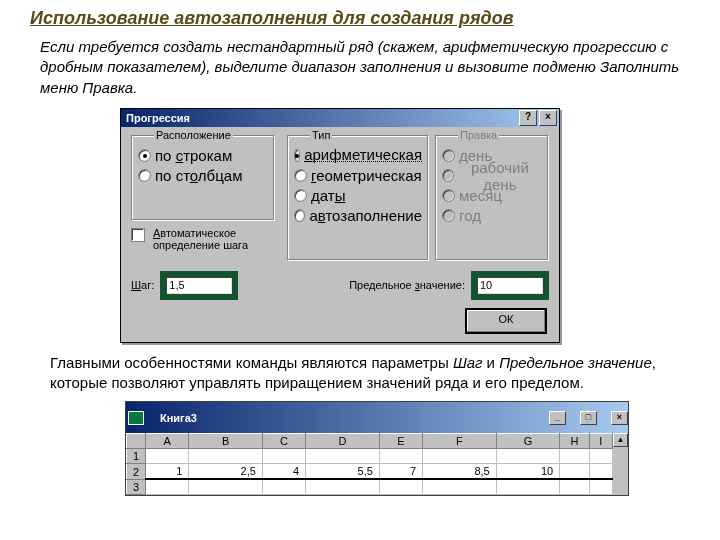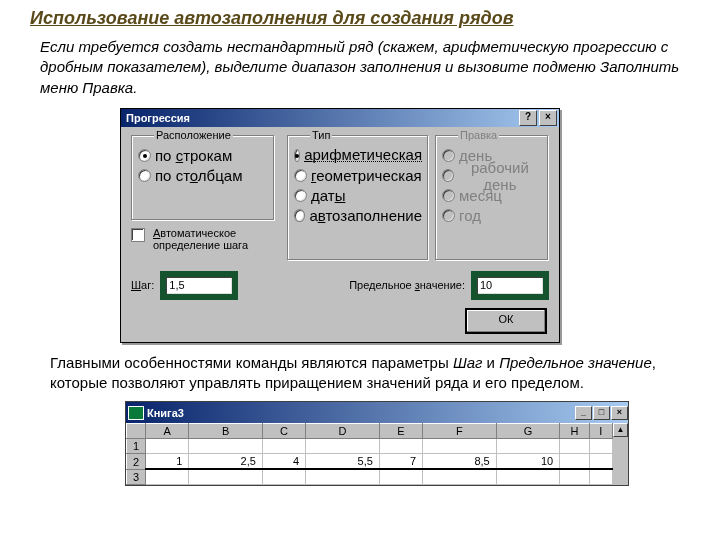--- a/index.html
+++ b/index.html
@@ -179,26 +179,27 @@
   .sheet-wrap {
     margin-left: 95px;
     width: 502px;
     border: 1px solid #404040;
     background: #c0c0c0;
     font-family: "MS Sans Serif", Tahoma, Arial, sans-serif;
   }
   .sheet-title {
     background: linear-gradient(to right, #08246b, #a6caf0);
     color: #fff;
-    height: 21px;
+    height: 31px;
     display: flex;
     align-items: center;
     font-size: 11px;
     font-weight: bold;
     padding-left: 2px;
+    gap: 13px;
   }
   .sheet-title .icon {
     width: 14px; height: 12px;
     background: #0a7a3a;
     margin-right: 3px;
     display: inline-block;
     border: 1px solid #fff;
   }
   .sheet-title .sp { flex:1; }
   .sb { width: 15px; height: 12px; background:#c0c0c0; border:1px solid #fff; border-right-color:#404040; border-bottom-color:#404040; margin-left:1px; font-size:9px; text-align:center; color:#000; line-height:10px;}

